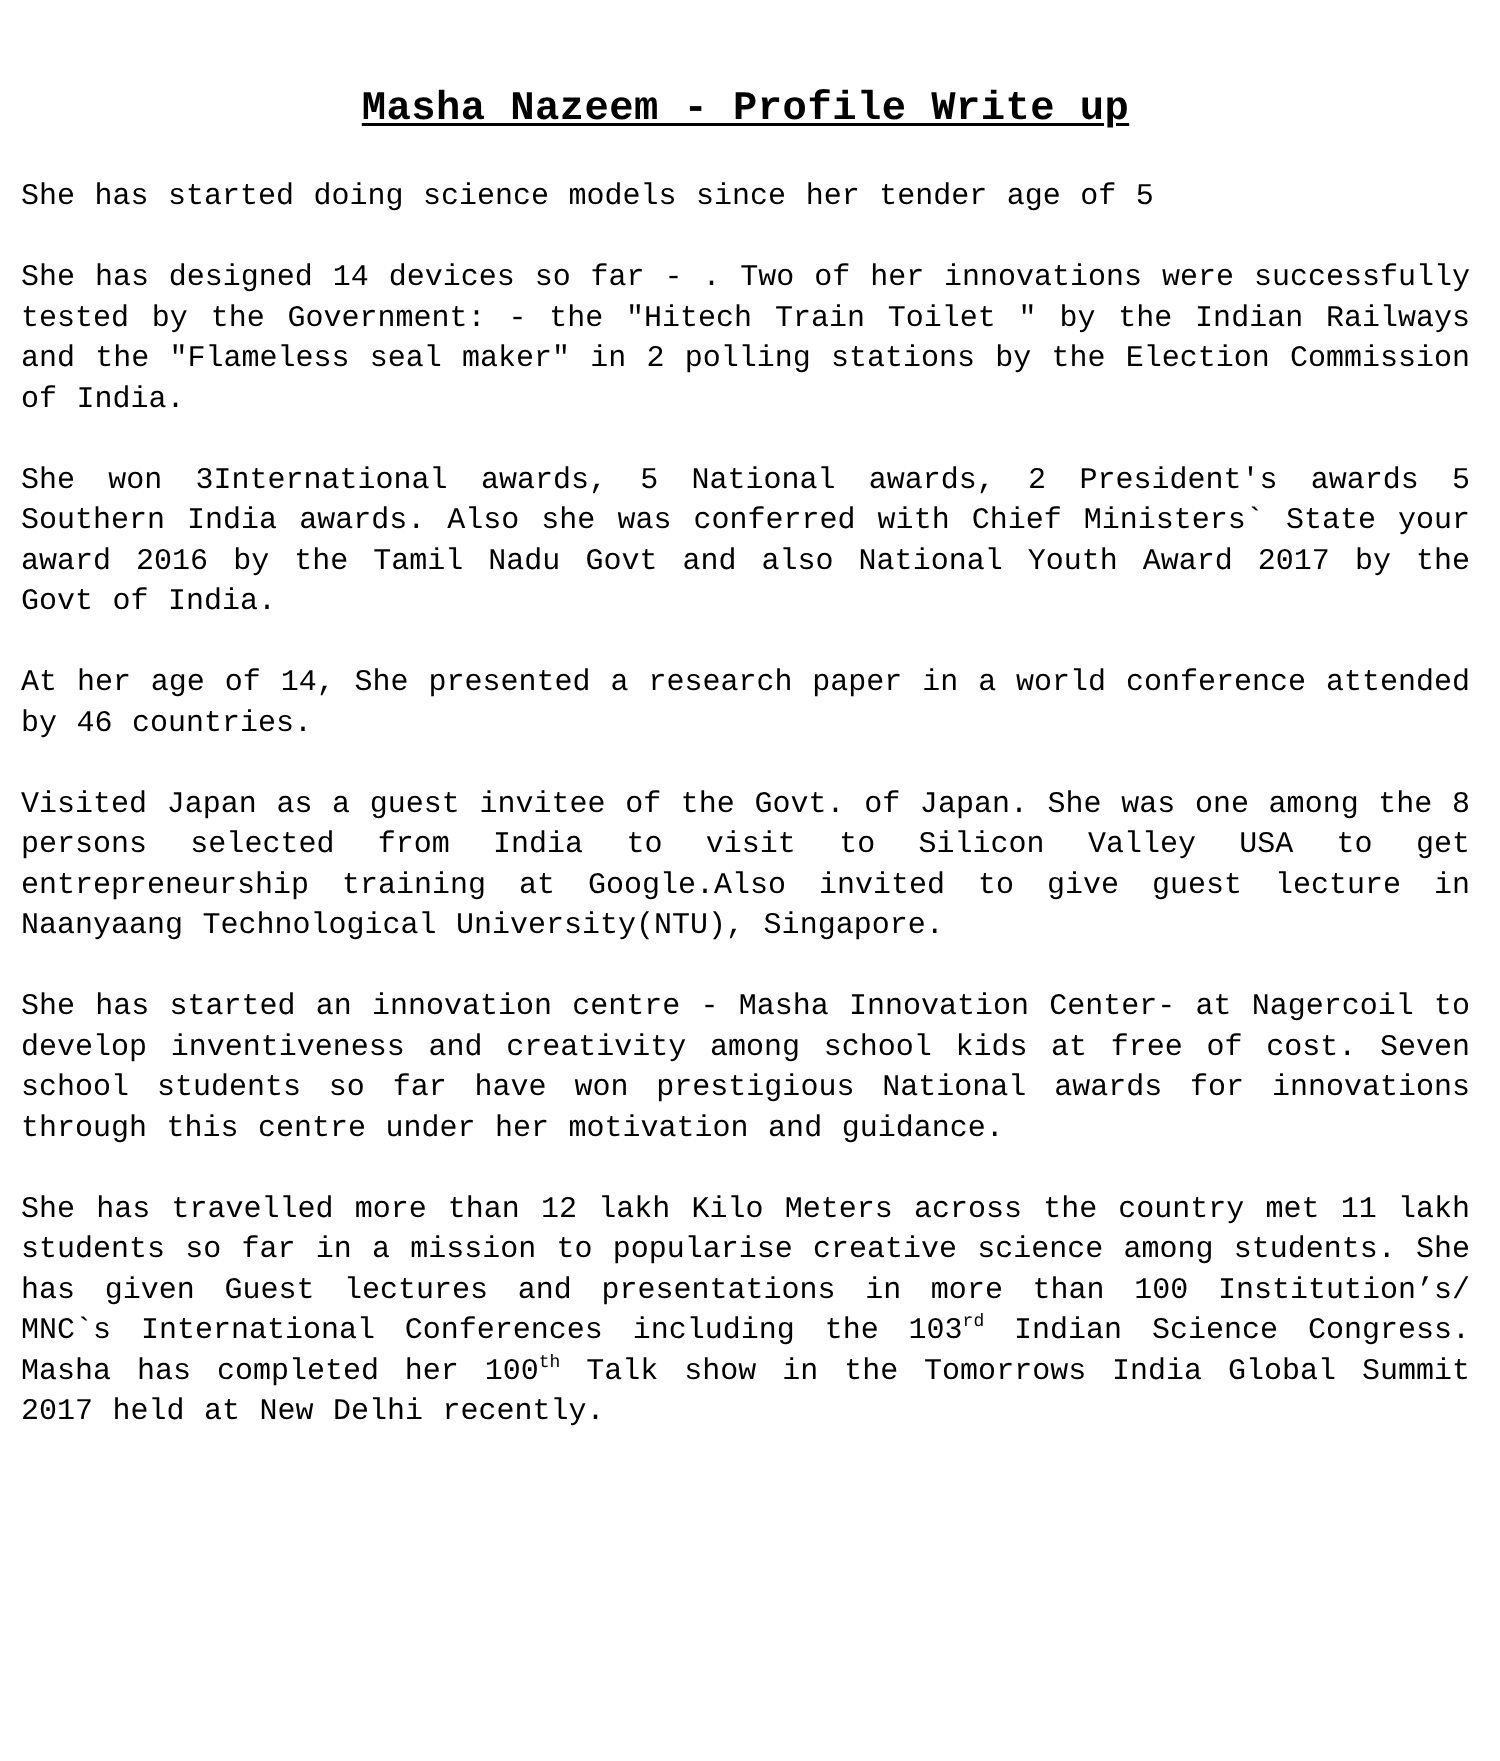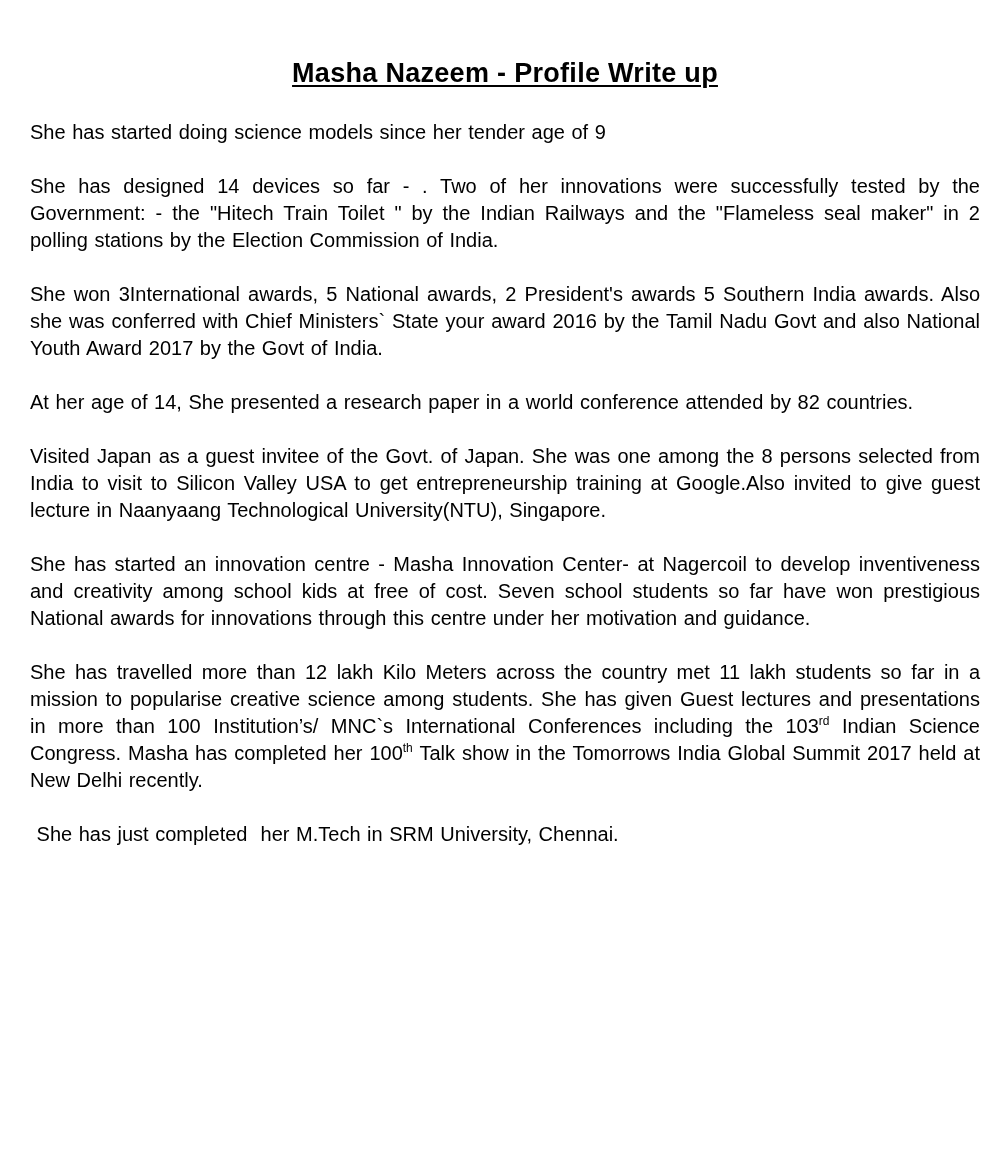--- a/index.html
+++ b/index.html
@@ -6,22 +6,22 @@
     margin: 0;
     padding: 0;
     background: #ffffff;
   }
   .page {
     width: 1000px;
     min-height: 1174px;
     box-sizing: border-box;
     background: #ffffff;
     color: #000000;
-    font-family: Liberation Sans, sans-serif;
-    padding: 58px 20px 30px 30px;
+    font-family: Liberation Mono, monospace;
+    padding: 58px 20px 30px 14px;
   }
   .title {
     font-size: 27px;
     font-weight: bold;
     text-decoration: underline;
     text-underline-offset: 3px;
     text-decoration-thickness: 2px;
     text-align: center;
     letter-spacing: 0.3px;
     margin: 0 0 30px 0;
@@ -46,22 +46,21 @@
     vertical-align: super;
     margin-top: 24px;
   }
 </style>
 </head>
 <body>
 
 <div class="page">
   <h1 class="title">Masha  Nazeem - Profile Write up</h1>
   <main>
-      <p class="para align-left"><span>She has started doing science models since her tender age of 9</span></p>
+      <p class="para align-left"><span>She has started doing science models since her tender age of 5</span></p>
       <p class="para align-justify"><span>She has designed 14 devices so  far - . Two of her innovations were successfully tested by the Government: -    the "Hitech Train Toilet " by the Indian Railways and the  "Flameless seal maker" in 2 polling stations by the Election Commission of India.</span></p>
       <p class="para align-justify"><span>She won 3International awards, 5 National awards, 2 President's awards 5 Southern India awards. Also she was conferred with Chief Ministers` State your award 2016 by the Tamil Nadu Govt  and also National Youth Award 2017 by the Govt of India.</span></p>
-      <p class="para align-justify"><span>At her age of 14, She presented a research paper  in a world conference attended by 82 countries.</span></p>
+      <p class="para align-justify"><span>At her age of 14, She presented a research paper  in a world conference attended by 46 countries.</span></p>
       <p class="para align-justify"><span>Visited Japan as  a guest invitee of the Govt. of Japan.   She  was one among the 8 persons selected  from India to visit  to Silicon Valley USA to get entrepreneurship training  at Google.Also invited to give guest lecture in Naanyaang Technological University(NTU), Singapore.</span></p>
       <p class="para align-justify"><span>She has started an innovation centre  - Masha Innovation Center-  at Nagercoil  to develop inventiveness and creativity among school  kids at  free of cost. Seven school students so far have won prestigious National awards for innovations through this centre under  her motivation and  guidance.</span></p>
       <p class="para align-justify"><span>She has travelled more than 12 lakh Kilo Meters across the country met 11 lakh students so far in a mission to popularise   creative science among students. She has  given Guest lectures and presentations in more than 100 Institution’s/ MNC`s International Conferences including the 103</span><sup class="ordinal">rd</sup><span> Indian Science Congress.  Masha has completed her 100</span><sup class="ordinal">th</sup><span> Talk show in the Tomorrows India Global Summit 2017 held at New Delhi recently.</span></p>
-      <p class="para align-left"><span> She has just completed  her M.Tech in SRM University, Chennai.</span></p>
     </main>
 </div>
 
 </body></html>

